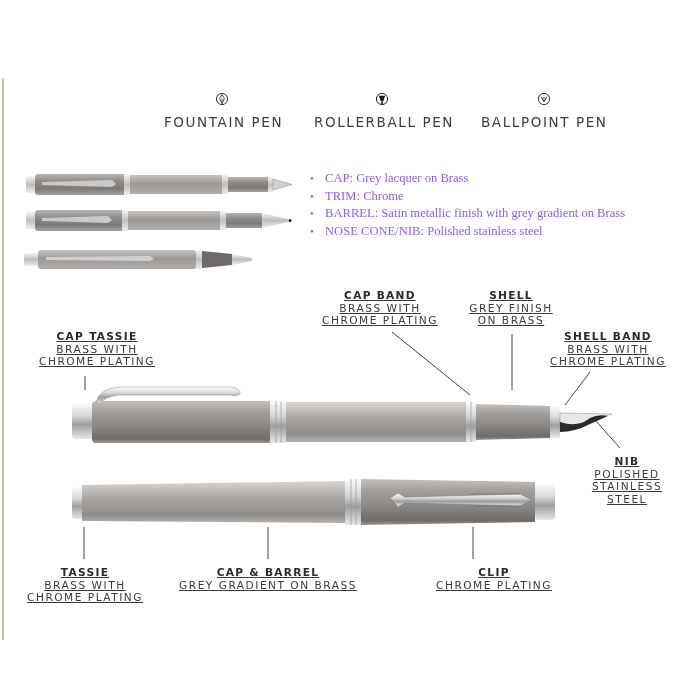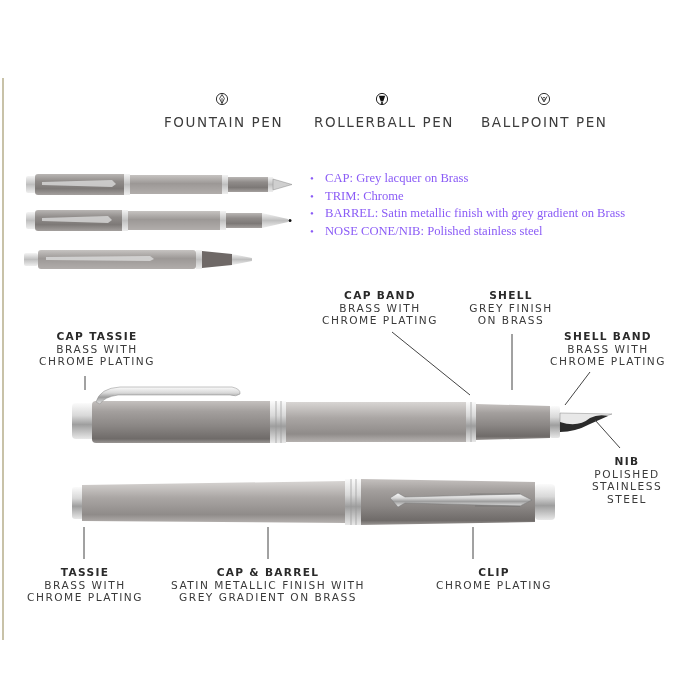--- a/index.html
+++ b/index.html
@@ -8,21 +8,21 @@
   .side-rule { position:absolute; left:2px; top:78px; width:2px; height:562px; background:#c8c2a8; }
 
   .type-col { position:absolute; top:92px; text-align:center;margin-left:31px; }
   .type-icon { display:block; margin:0 auto 6px auto; width:14px; height:14px; }
   .type-label { font-size:13.5px; letter-spacing:1.6px; color:#3c3c3c; white-space:nowrap; }
 
   .spec-list { position:absolute; left:308px; top:170px; margin:0; padding:0; list-style:none; font-family:"Liberation Serif","DejaVu Serif",serif; font-size:12.6px; color:#8b5cf6; line-height:17.5px; }
   .spec-list li { position:relative; padding-left:17px; white-space:nowrap; }
   .spec-list li::before { content:"•"; position:absolute; left:2px; top:0; font-size:11px; }
 
-  .callout { position:absolute; text-align:center; font-size:10.6px; letter-spacing:1.5px; line-height:12.6px; color:#3a3a3a; white-space:nowrap; }
+  .callout { position:absolute; text-align:center; font-size:10.6px; letter-spacing:1.5px; line-height:12.6px; color:#3a3a3a; white-space:nowrap;text-decoration:underline; }
   .callout .title { font-weight:bold; color:#2a2a2a; letter-spacing:1.3px; }
 
   svg.leaders { position:absolute; left:0; top:0; width:700px; height:700px; pointer-events:none; }
 </style>
 </head>
 <body>
 
 <div class="side-rule"></div>
 
 <div class="type-col" style="left:133px;width:115px;">
@@ -137,21 +137,20 @@
   <div>STAINLESS</div>
   <div>STEEL</div>
 </div>
 <div class="callout" style="left:24px;top:566px;width:122px;">
   <div class="title">TASSIE</div>
   <div>BRASS WITH</div>
   <div>CHROME PLATING</div>
 </div>
 <div class="callout" style="left:168px;top:566px;width:200px;">
   <div class="title">CAP &amp; BARREL</div>
-  <div>SATIN METALLIC FINISH WITH</div>
   <div>GREY GRADIENT ON BRASS</div>
 </div>
 <div class="callout" style="left:396px;top:566px;width:156px;margin-left:20px;">
   <div class="title">CLIP</div>
   <div>CHROME PLATING</div>
 </div>
 
 <svg class="abs" style="left:0;top:0;" width="700" height="700" viewBox="0 0 700 700">
   <defs>
     <linearGradient id="lgBody" x1="0" y1="0" x2="0" y2="1">

